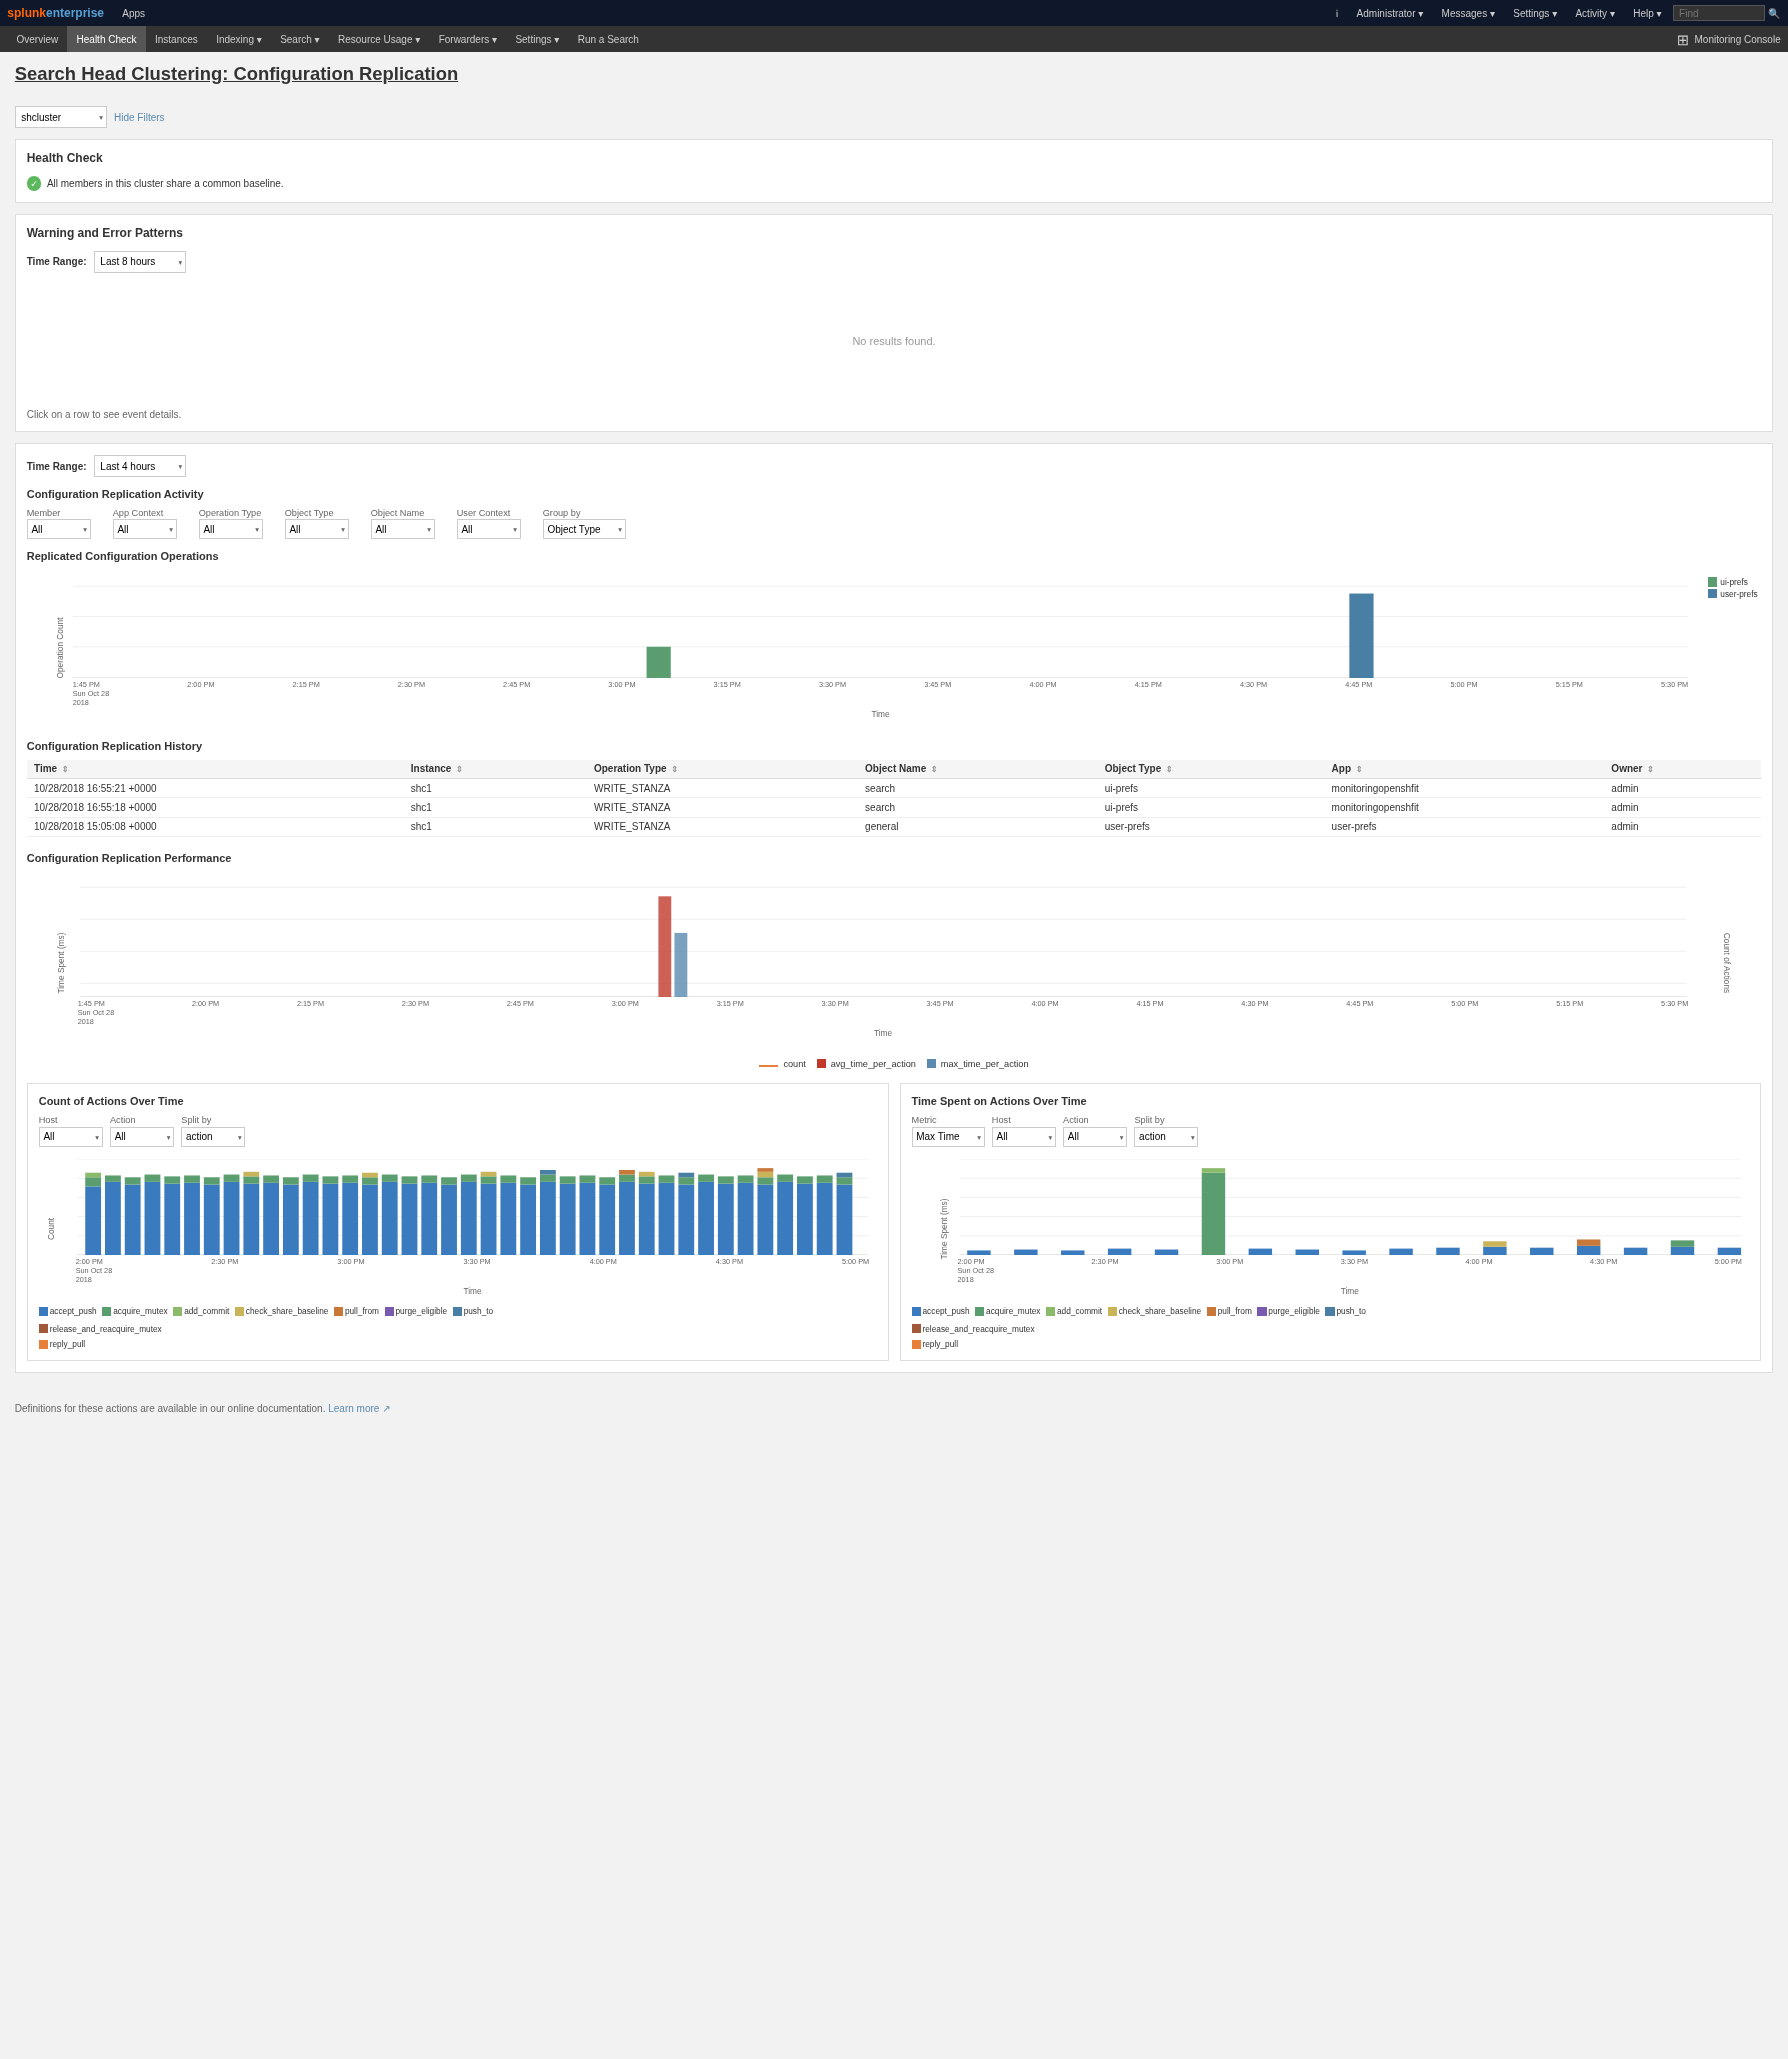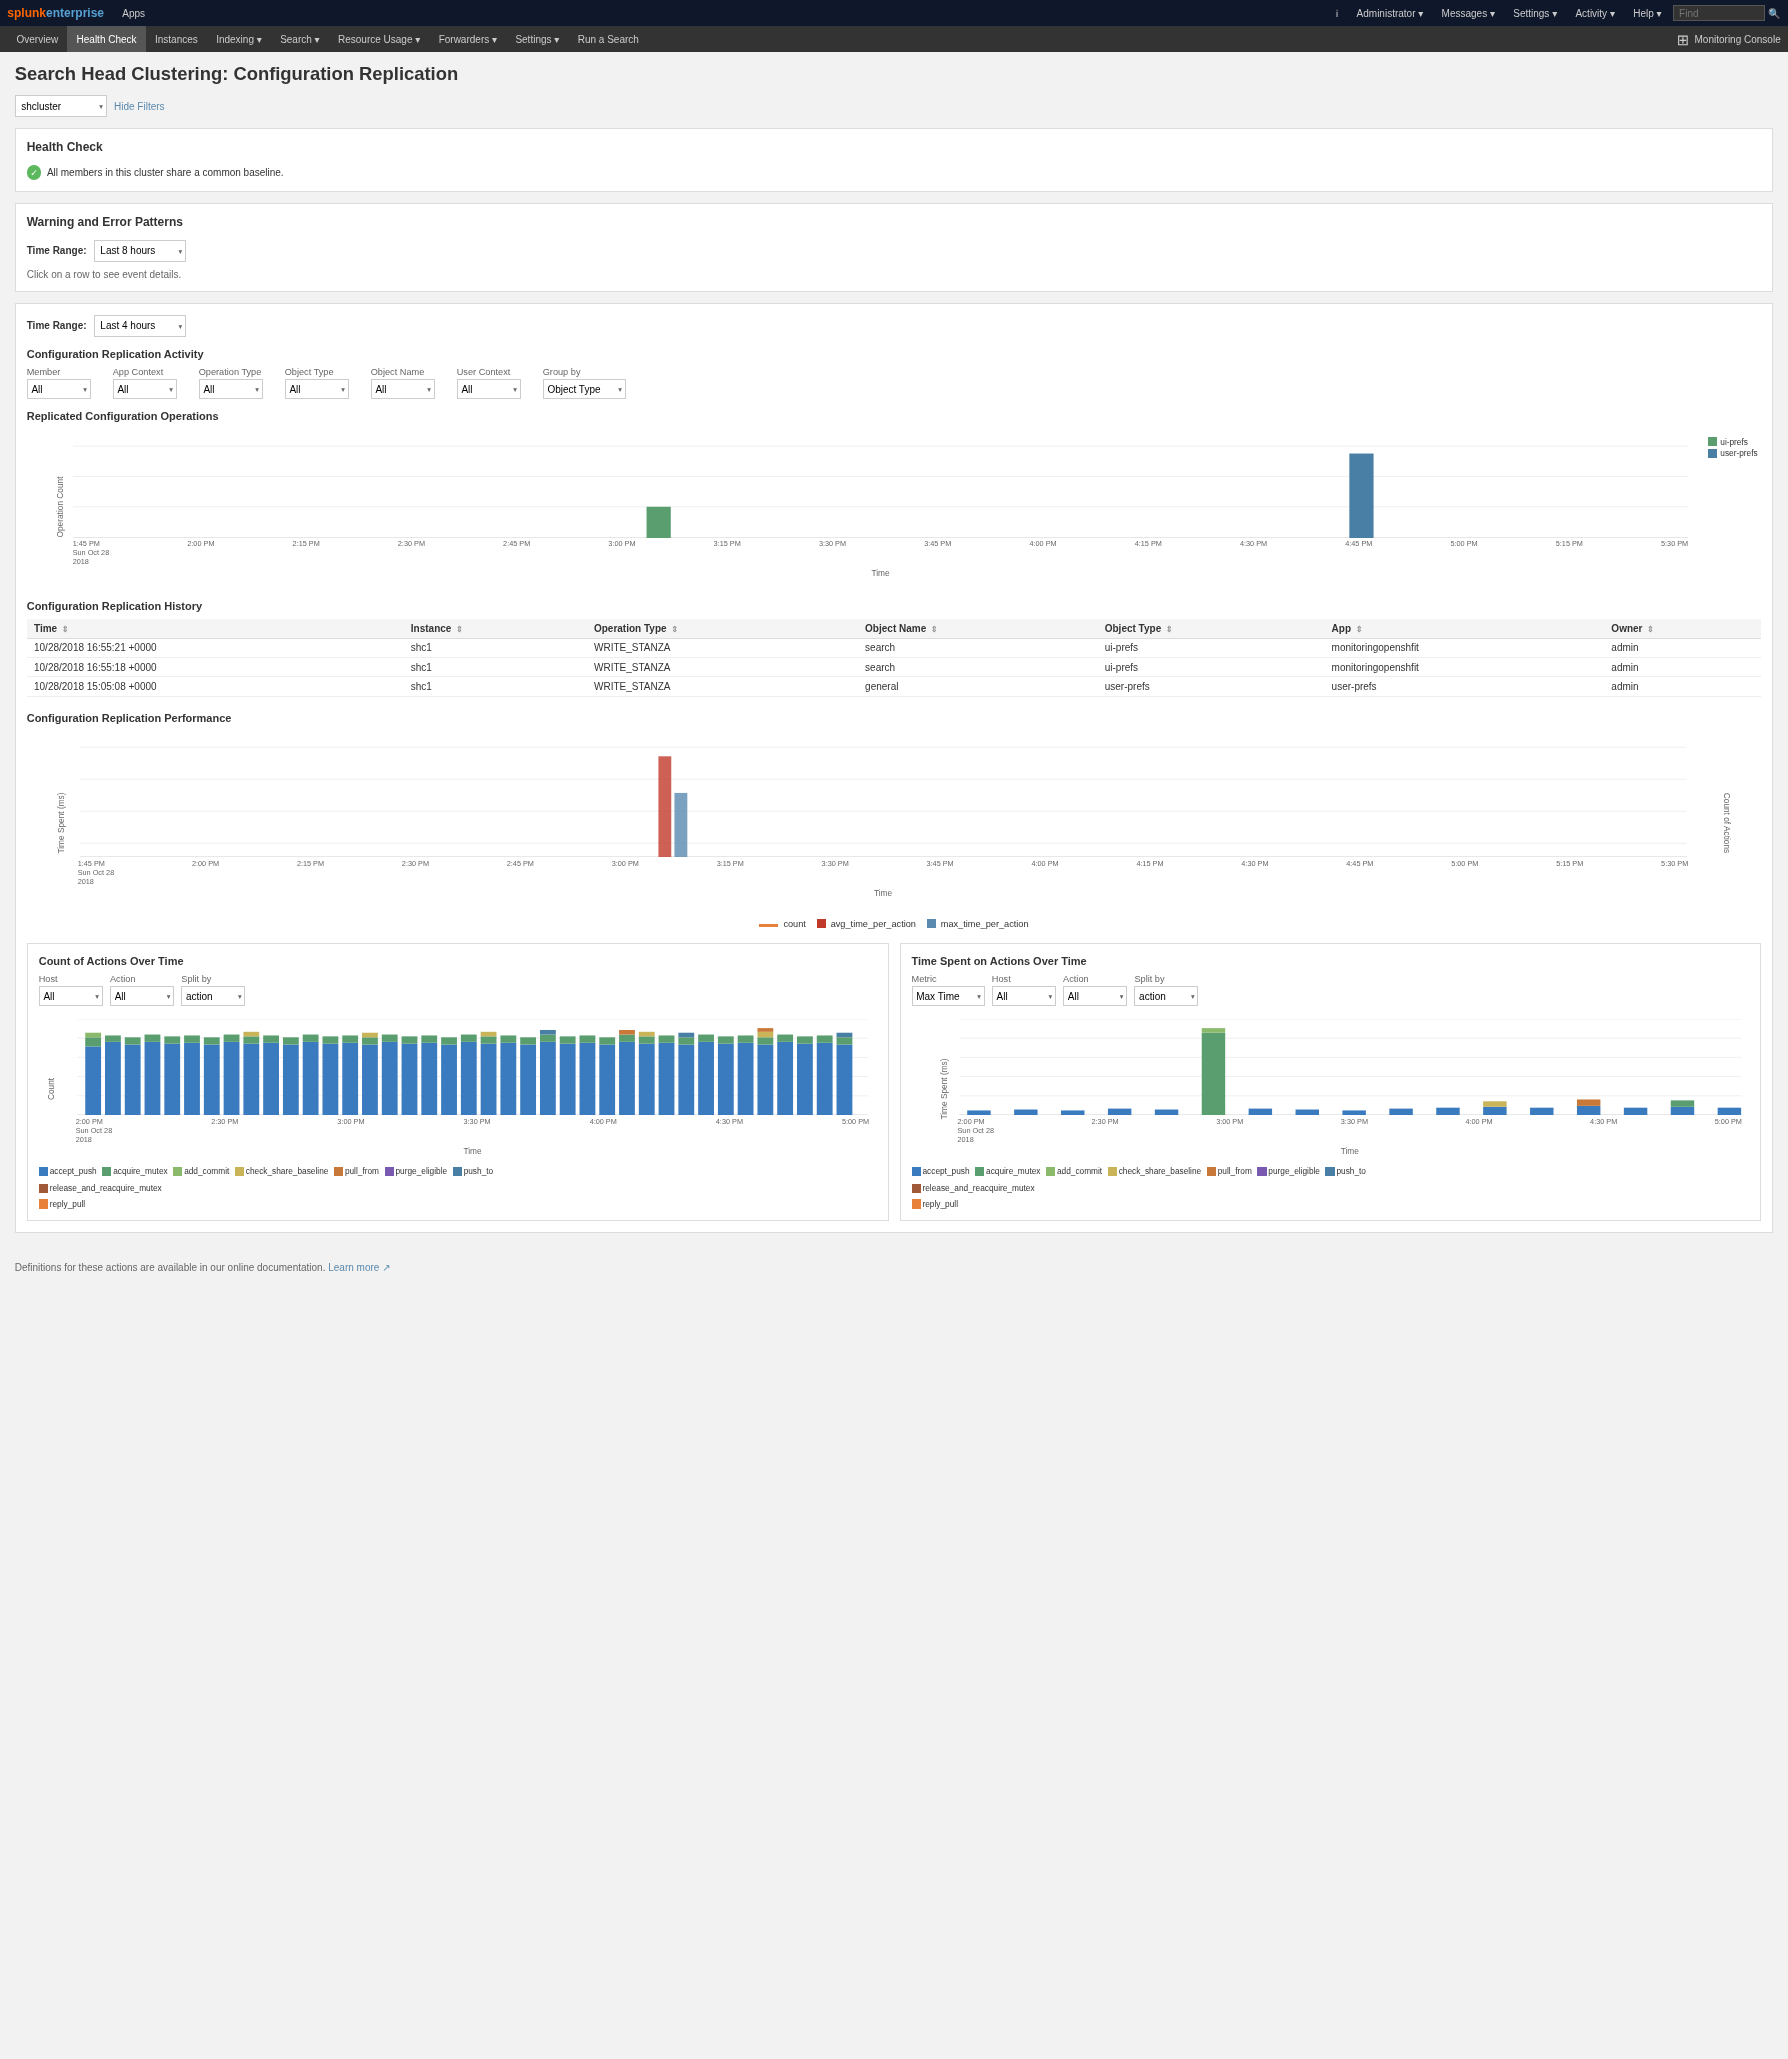--- a/index.html
+++ b/index.html
@@ -64,21 +64,21 @@
     .monitoring-console {
       color: #ccc;
       font-size: 10px;
       display: flex;
       align-items: center;
       gap: 5.5px;
     }
 
     
     .main-content { padding: 11px 14.7px; background: #f2f2f2; }
-    .page-title { font-size: 18.4px; font-weight: bold; color: #333; margin-bottom: 10px; }
+    .page-title { font-size: 18.4px; font-weight: bold; color: #333; margin-bottom: 21px; text-decoration: underline; }
     .page-subtitle { font-size: 10px; color: #666; margin-bottom: 7.3px; }
 
     .filter-row { display: flex; align-items: center; gap: 7.3px; margin-bottom: 11px; }
     .filter-select {
       border: 0.9px solid #ccc;
       background: #fff;
       padding: 1.8px 5.5px;
       font-size: 10px;
       height: 22px;
       width: 92px;
@@ -293,20 +293,23 @@
   <div class="section">
     <div class="section-title">Warning and Error Patterns</div>
     <div class="time-range-row">
       <span class="time-label">Time Range:</span>
       <div class="select-wrapper">
         <select class="filter-select">
           <option>Last 8 hours</option>
         </select>
         <span class="select-arrow">▾</span>
       </div>
+    </div>
+    <div class="no-results">
+      <span>No results found.</span>
     </div>
     <div class="click-hint">Click on a row to see event details.</div>
   </div>
 
   <div class="section">
     <div class="time-range-row">
       <span class="time-label">Time Range:</span>
       <div class="select-wrapper">
         <select class="filter-select">
           <option>Last 4 hours</option>

